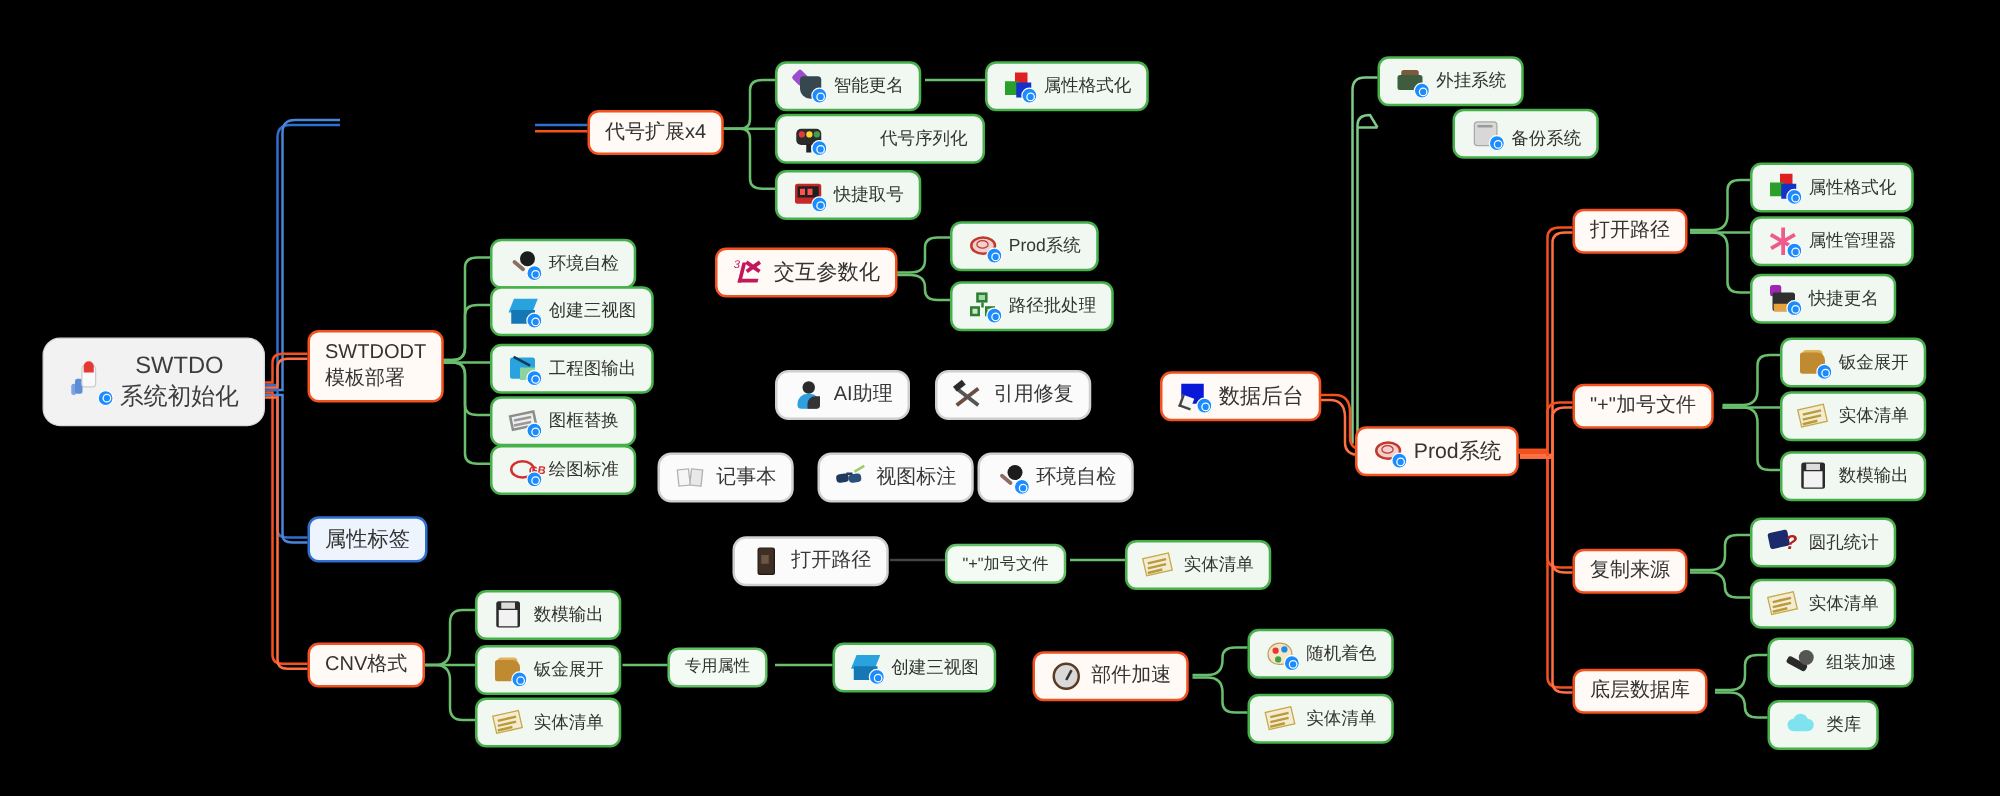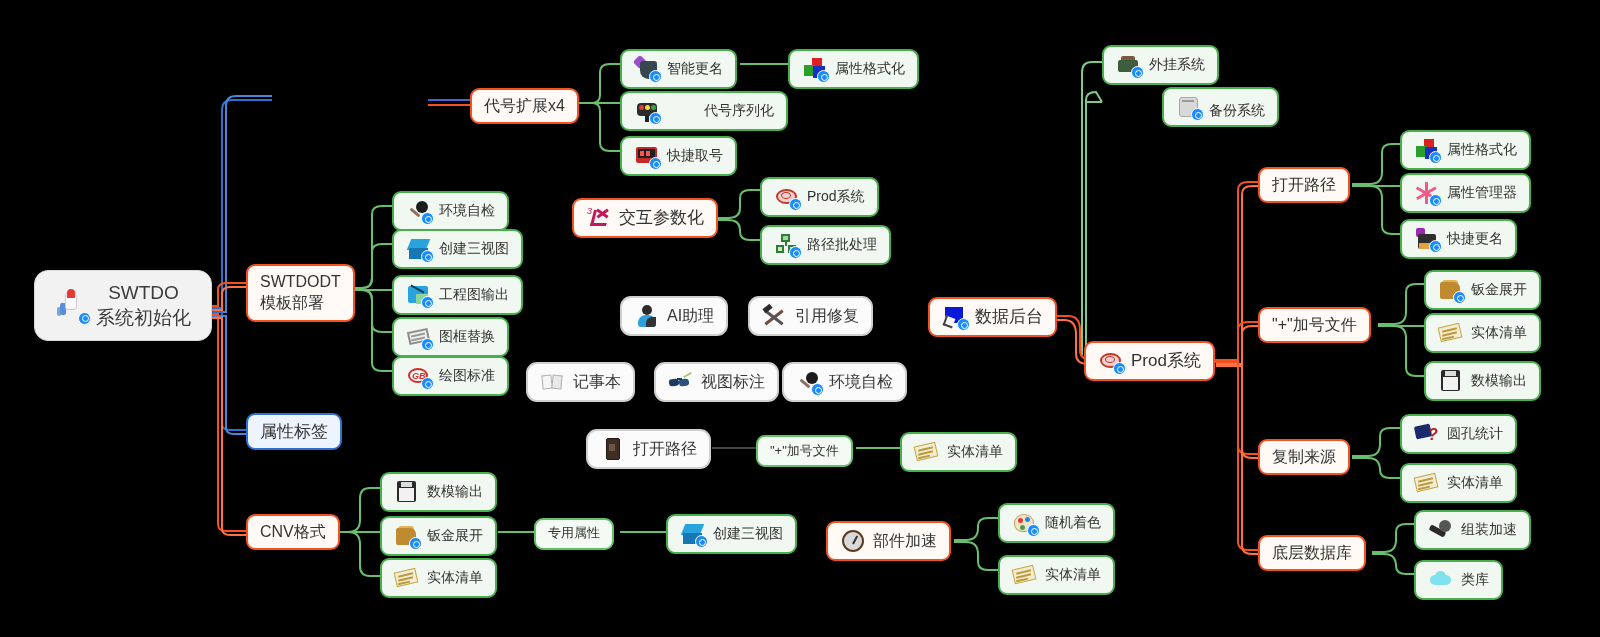--- a/index.html
+++ b/index.html
@@ -147,21 +147,21 @@
   
   .ic-draw i.p { left:2px; top:3px; width:20px; height:17px; background:#29a3dd; border-radius:2px; }
   .ic-draw i.c { left:10px; top:11px; width:12px; height:10px; background:#8bd4a0; }
   .ic-draw i.l { left:4px; top:5px; width:15px; height:2px; background:#123c5a; transform:rotate(28deg); }
   
   .ic-frame i.f { left:2px; top:5px; width:21px; height:13px; border:2px solid #8d8d8d; background:#efefef; transform:rotate(-12deg); }
   .ic-frame i.l1{ left:5px; top:9px; width:14px; height:1.5px; background:#999; transform:rotate(-12deg); }
   .ic-frame i.l2{ left:5px; top:13px; width:14px; height:1.5px; background:#999; transform:rotate(-12deg); }
   
   .ic-gb i.o { left:2px; top:4px; width:20px; height:15px; border:2px solid #d32f2f; border-radius:50%; }
-  .ic-gb i.t { left:6px; top:7px; width:19px; height:9px; color:#d32f2f; font-size:9px; font-weight:bold; font-family:"Liberation Sans",sans-serif; }
+  .ic-gb i.t { left:17px; top:7px; width:19px; height:9px; color:#d32f2f; font-size:9px; font-weight:bold; font-family:"Liberation Sans",sans-serif; }
   
   .ic-sqrt i.v { left:6px; top:4px; width:16px; height:16px; border-left:3px solid #c2185b; border-bottom:3px solid #c2185b; transform:skewX(-14deg); }
   .ic-sqrt i.x { left:10px; top:6px; width:13px; height:2.5px; background:#c2185b; transform:rotate(35deg); }
   .ic-sqrt i.x2{ left:10px; top:6px; width:13px; height:2.5px; background:#c2185b; transform:rotate(-35deg); }
   .ic-sqrt i.n { left:1px; top:0px; font-size:9px; color:#c2185b; font-family:"Liberation Sans",sans-serif; }
   
   .ic-brain i.b { left:2px; top:4px; width:21px; height:15px; border-radius:50%; background:#f3d0d0; border:2px solid #c0392b; }
   .ic-brain i.c1{ left:7px; top:7px; width:10px; height:7px; border:1.5px solid #c0392b; border-radius:50%; }
   
   .ic-path i.t { left:7px; top:1px; width:9px; height:8px; border:2px solid #2e7d32; background:#a5d6a7; }

